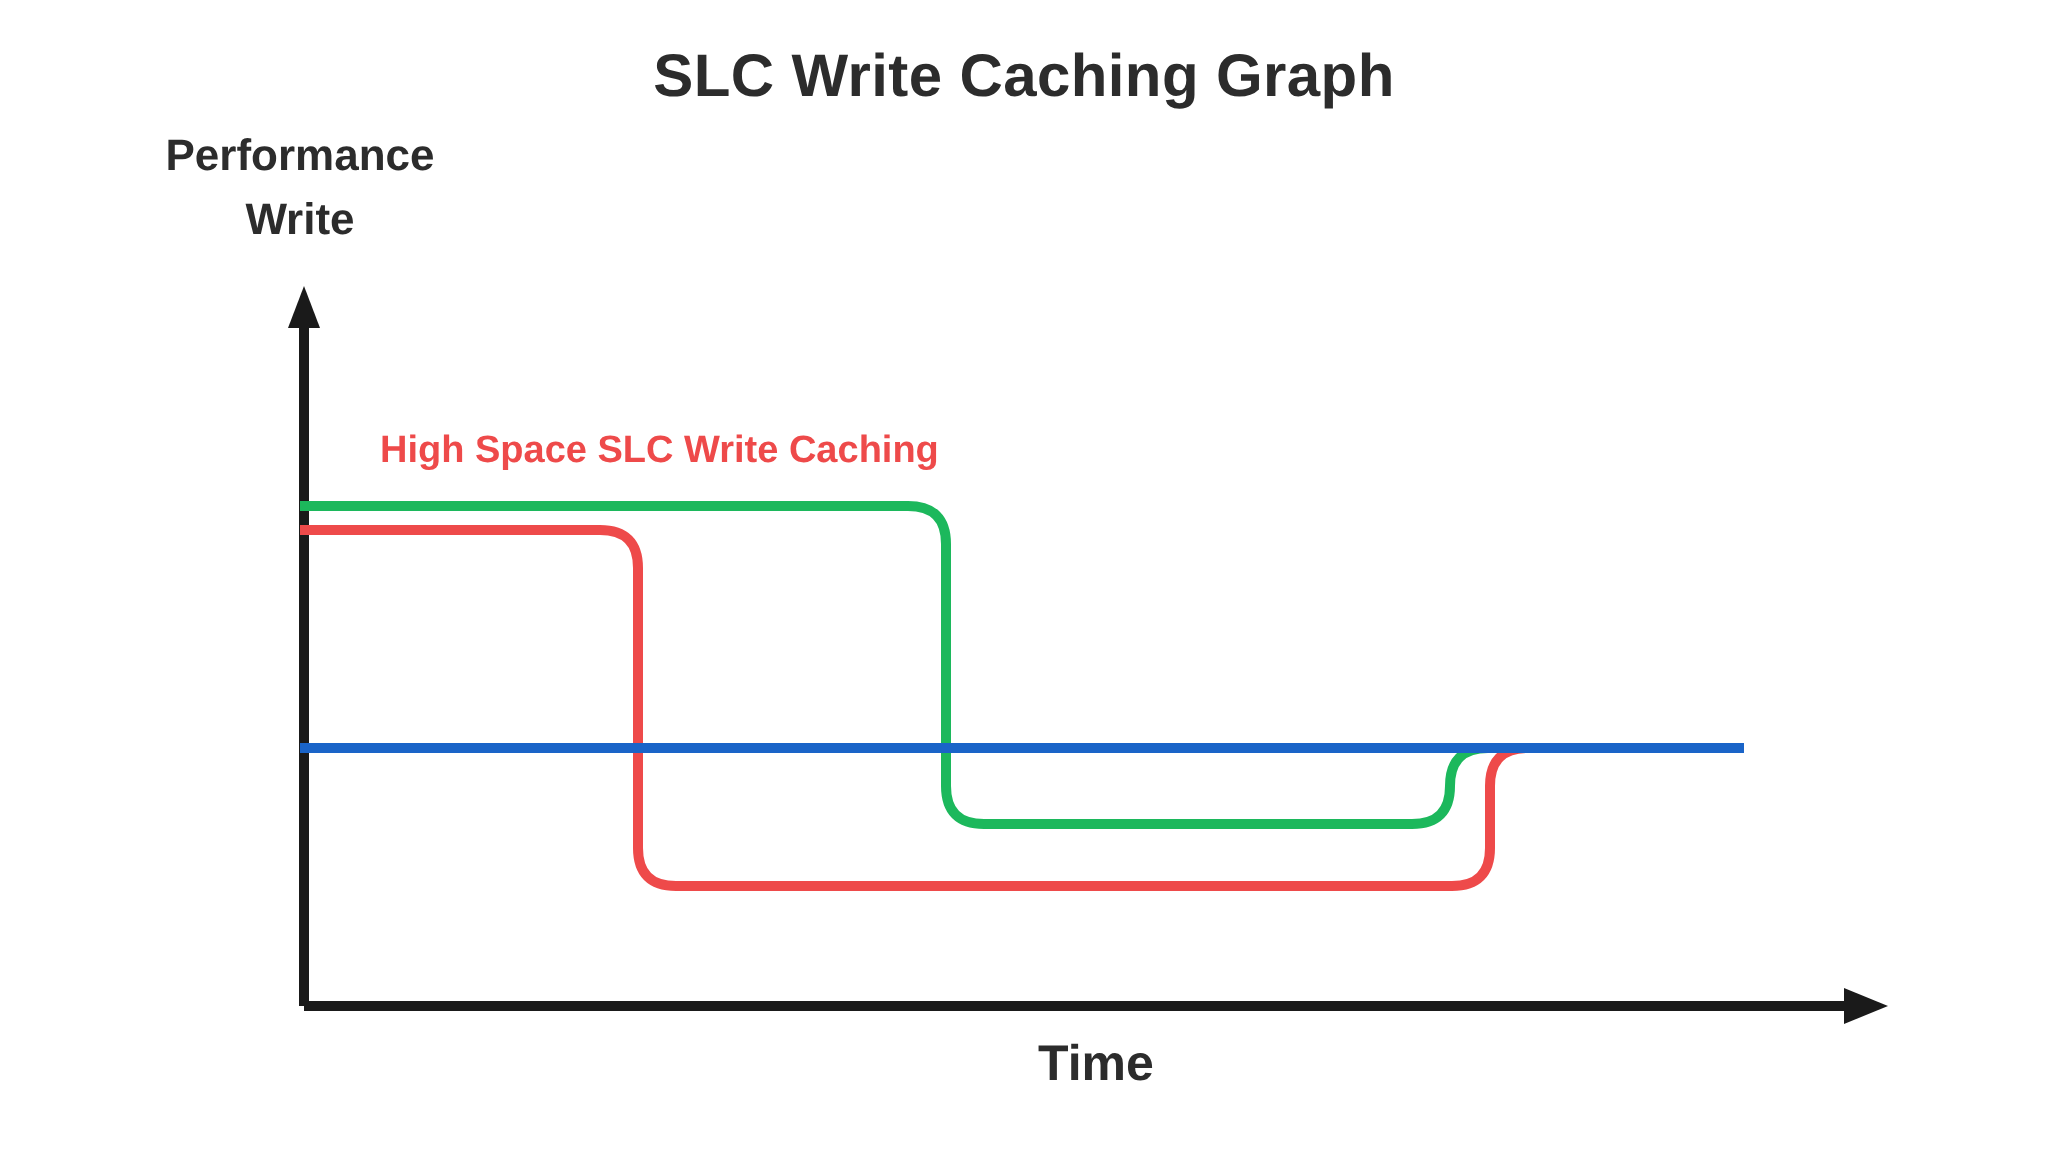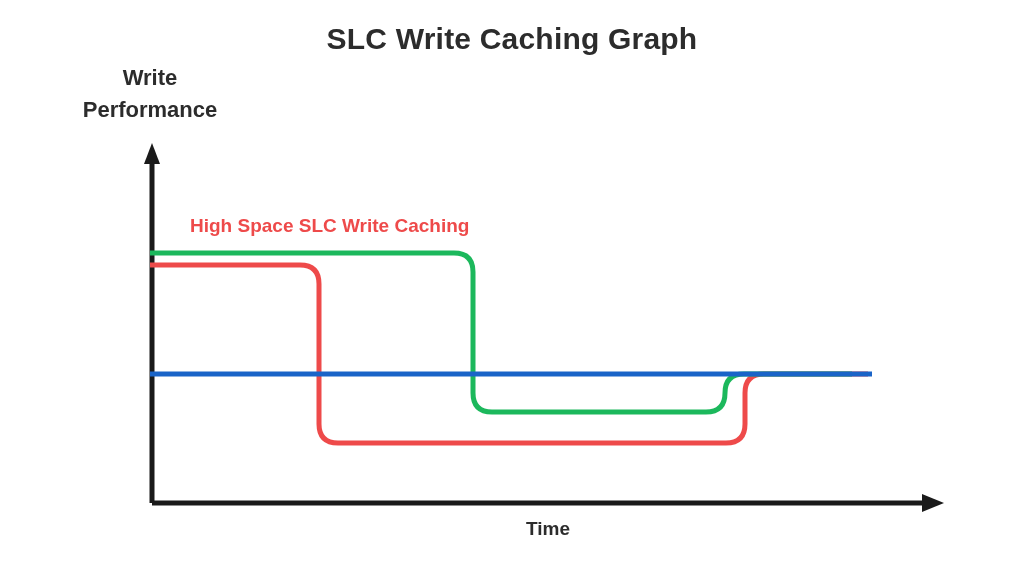--- a/index.html
+++ b/index.html
@@ -44,21 +44,21 @@
   }
   #y-axis-title .ln {
     display: block;
   }
   #x-axis-title {
     position: absolute;
     left: 438px;
     top: 518px;
     width: 220px;
     text-align: center;
-    font-size: 19px;
+    font-size: 25px;
     font-weight: bold;
     color: #2c2c2c;
   }
   .plot-svg {
     position: absolute;
     left: 0;
     top: 0;
   }
   .ann {
     position: absolute;
@@ -81,22 +81,22 @@
   }
 </style>
 </head>
 <body>
 
 <div id="stage">
 
   <div id="chart-title">SLC Write Caching Graph</div>
 
   <div id="y-axis-title">
+    <span class="ln">Performance</span>
     <span class="ln">Write</span>
-    <span class="ln">Performance</span>
   </div>
 
   <svg class="plot-svg" width="1024" height="576" viewBox="0 0 1024 576">
 
     <g>
       <line x1="152" y1="155" x2="152" y2="503" stroke="#1a1a1a" stroke-width="5"></line>
       <polygon points="152,143 144,164 160,164" fill="#1a1a1a"></polygon>
     </g>
 
     <g>

